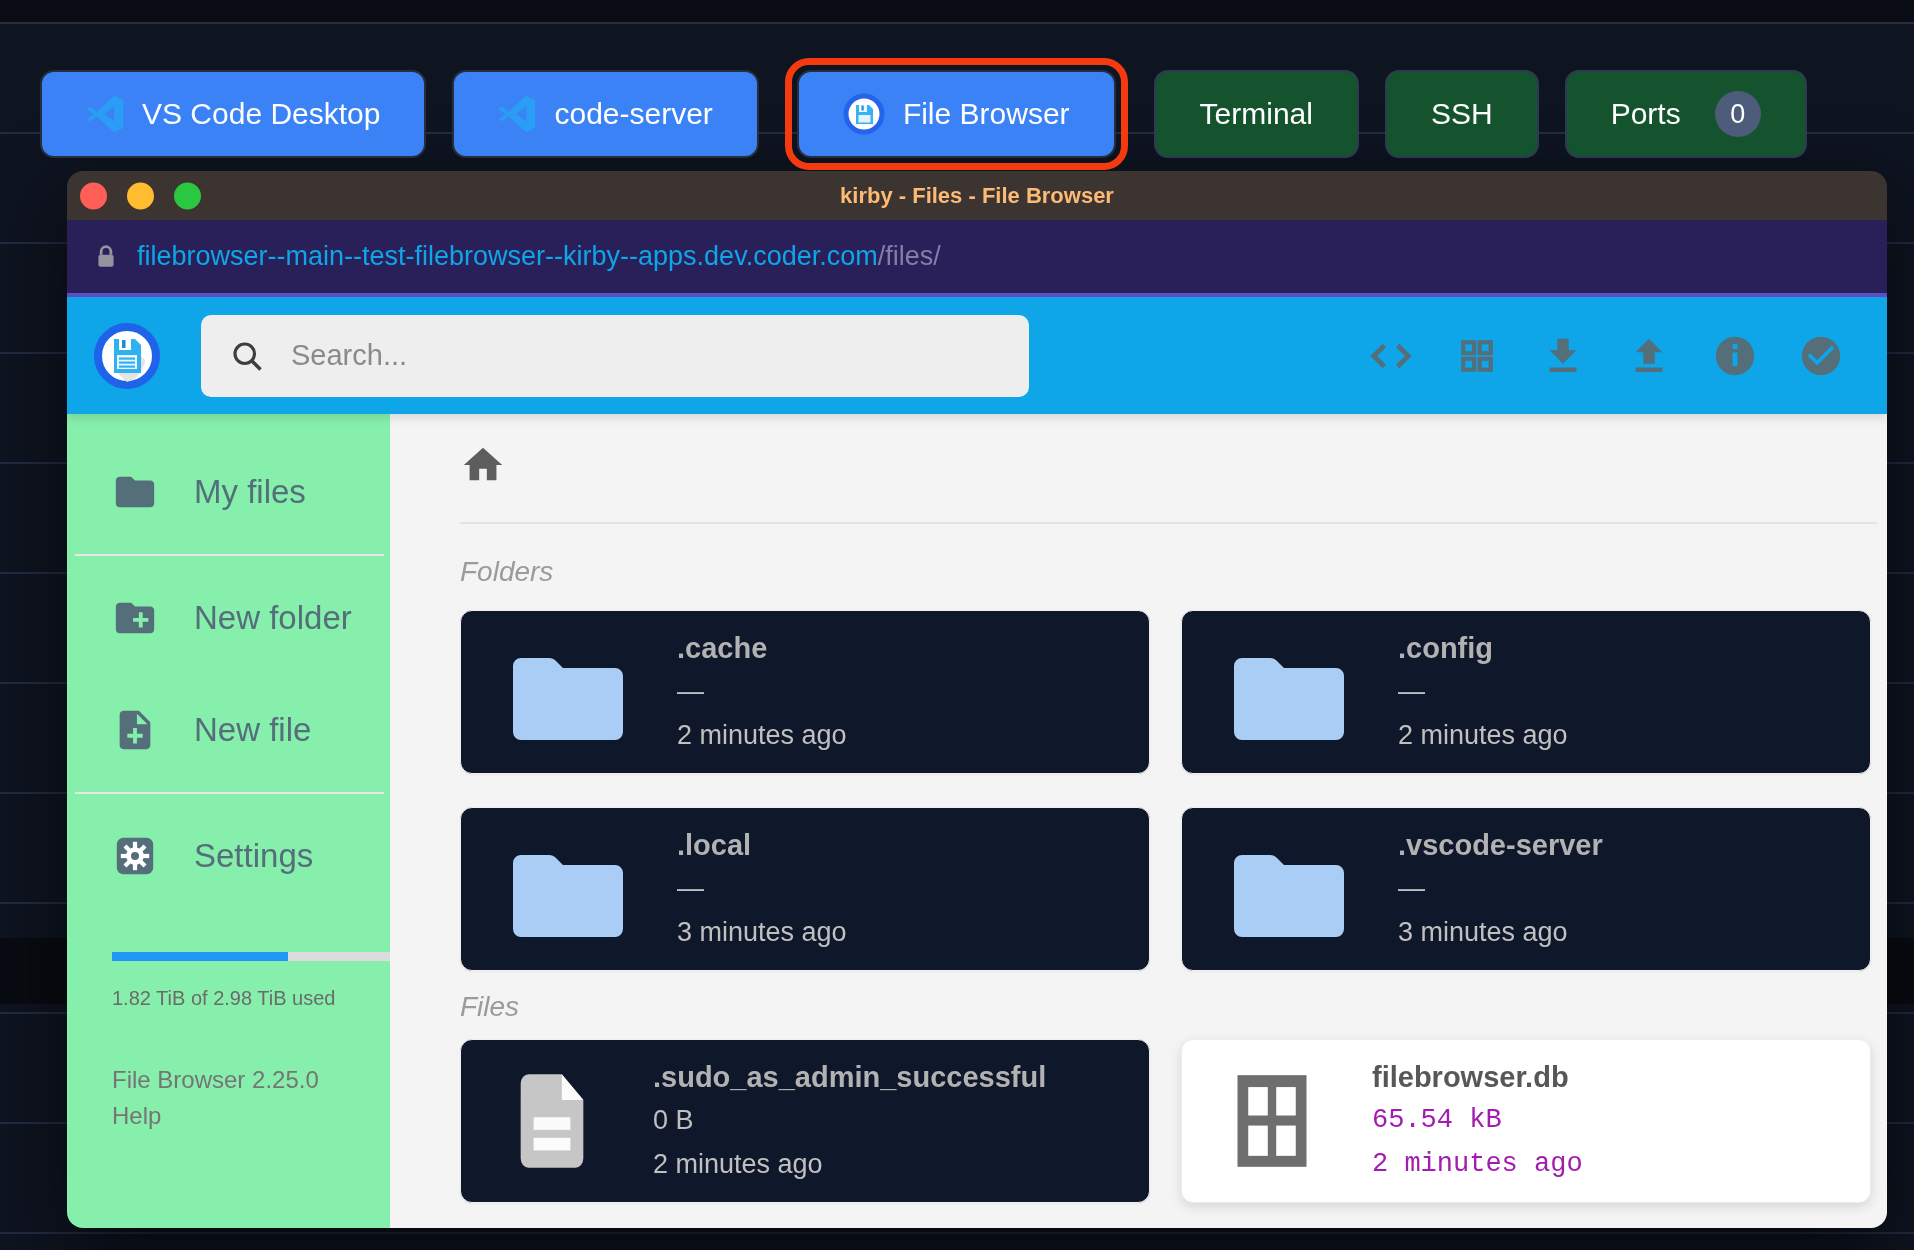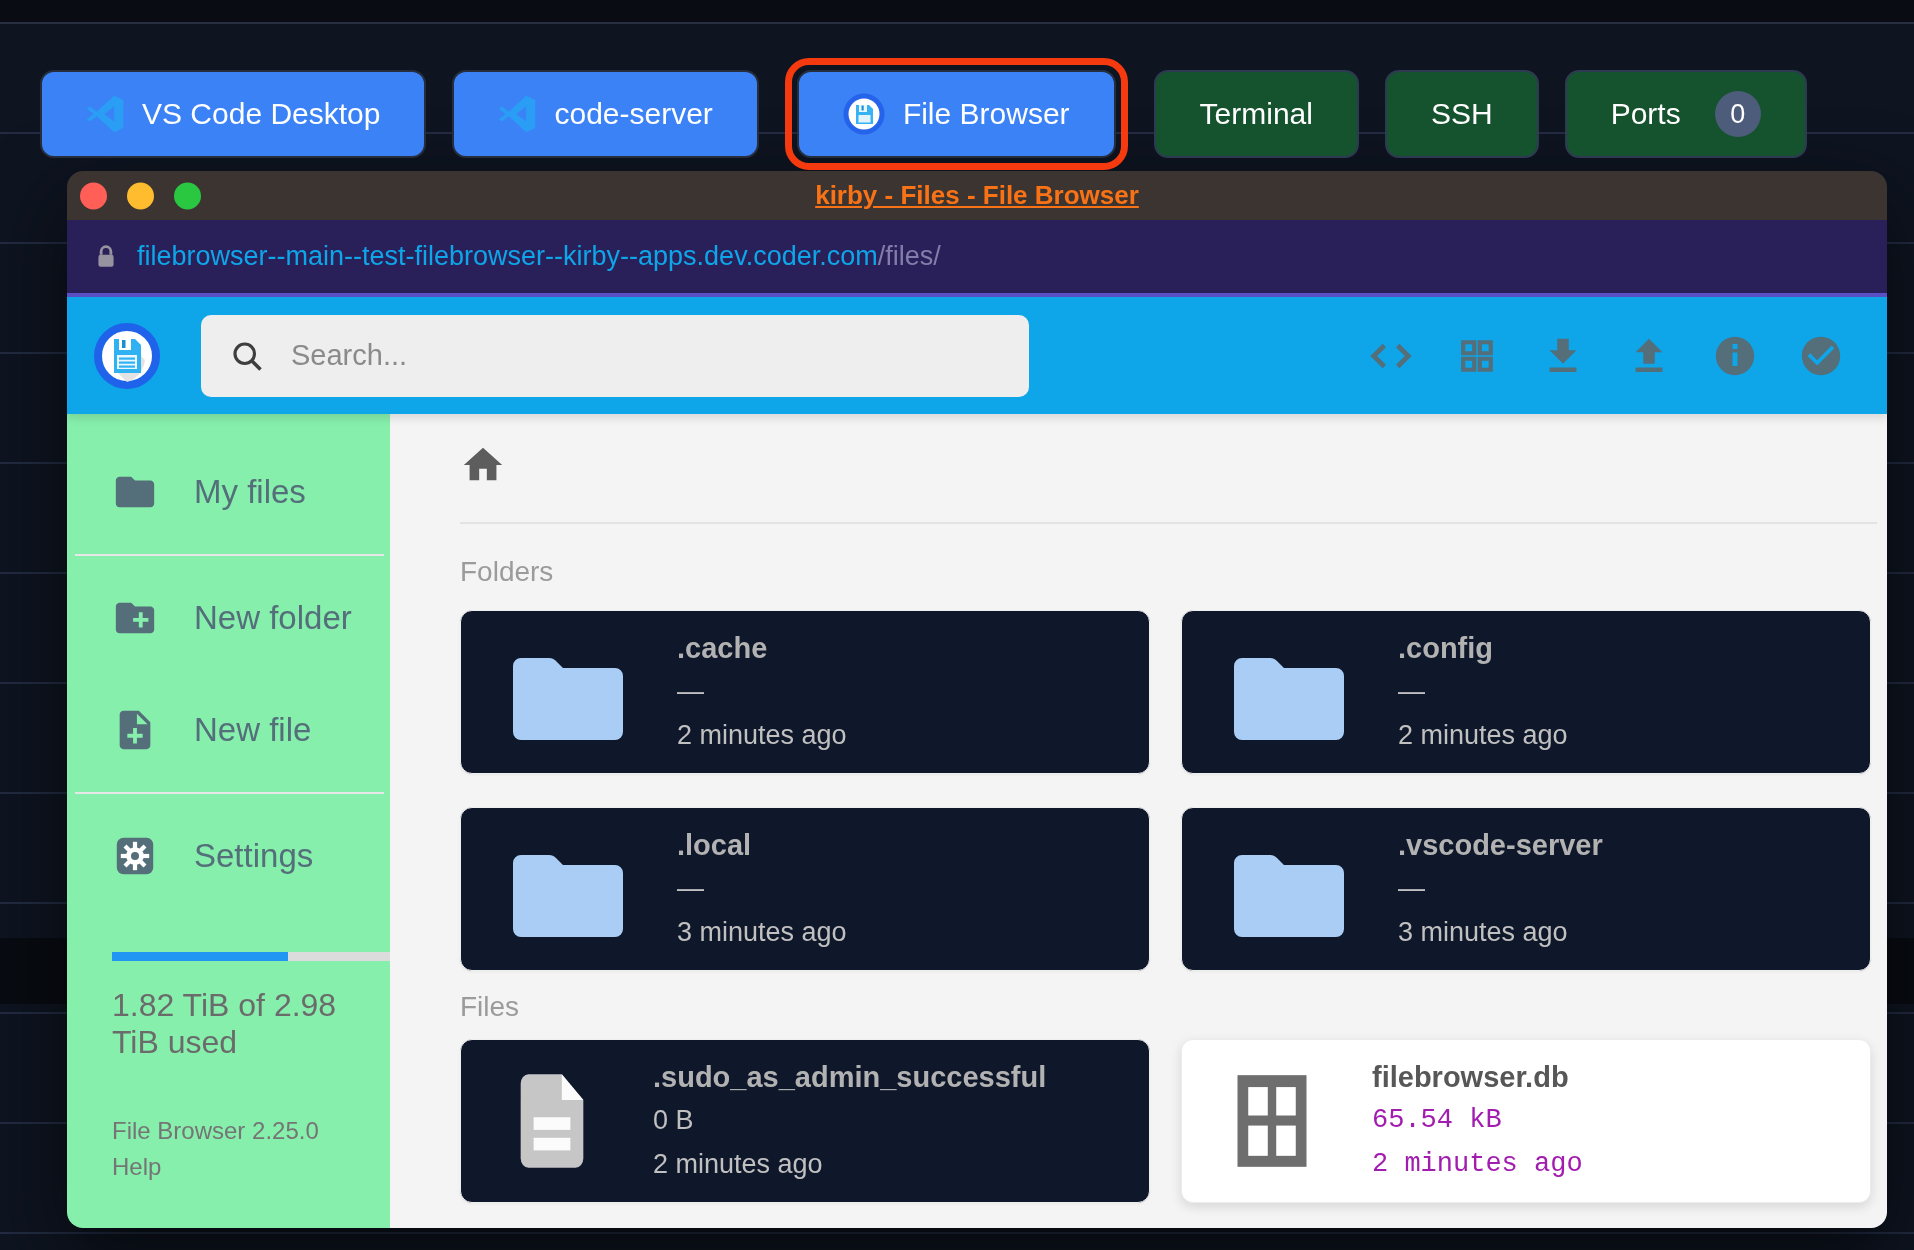--- a/index.html
+++ b/index.html
@@ -22,21 +22,21 @@
   .ring{border:7px solid #f43a0e;border-radius:24px;padding:5px;display:flex;}
   .badge{width:46px;height:46px;border-radius:50%;background:#4d5c7b;color:#fff;
     display:grid;place-items:center;font-size:27px;margin-left:16px;}
   
   .window{position:absolute;left:67px;top:171px;width:1820px;height:1057px;border-radius:16px;
     overflow:hidden;box-shadow:0 30px 80px rgba(0,0,0,.6);display:flex;flex-direction:column;z-index:2;}
   .titlebar{height:49px;background:#3b3430;position:relative;flex:none;}
   .lights{position:absolute;left:13px;top:50%;transform:translateY(-50%);display:flex;gap:20px;}
   .light{width:27px;height:27px;border-radius:50%;}
   .light.red{background:#ff5f57;} .light.yellow{background:#febc2e;} .light.green{background:#2ac840;}
-  .title{line-height:49px;text-align:center;color:#f97316;font-size:26px;font-weight:700;text-decoration:underline;}
+  .title{line-height:49px;text-align:center;color:#fdba74;font-size:22px;font-weight:700;}
   .urlbar{height:73px;background:#2a2059;border-bottom:4px solid #5b50c6;flex:none;
     display:flex;align-items:center;gap:18px;padding-left:26px;font-size:27px;}
   .url-host{color:#0ea5e9;} .url-path{color:#837daa;}
   
   .toolbar{height:117px;background:#0ea5e9;flex:none;display:flex;align-items:center;
     position:relative;z-index:2;box-shadow:0 4px 9px rgba(0,0,0,.12);}
   .logo{margin-left:26px;width:68px;height:68px;flex:none;cursor:pointer;}
   .search{margin-left:40px;width:800px;height:82px;background:#eee;border-radius:10px;
     display:flex;align-items:center;gap:24px;padding-left:28px;}
   .search input{border:0;background:transparent;outline:none;font-size:29px;color:#555;
@@ -45,27 +45,27 @@
   .tool-icons{margin-left:auto;margin-right:42px;display:flex;gap:38px;align-items:center;}
   .icon-btn{width:48px;height:48px;display:grid;place-items:center;cursor:pointer;}
   
   .app-body{flex:1;display:flex;min-height:0;}
   .sidebar{width:323px;background:#86efac;flex:none;padding-top:22px;font-size:33px;color:#546e7a;}
   .side-item{height:112px;display:flex;align-items:center;gap:36px;padding-left:45px;cursor:pointer;}
   .side-div{border-top:2px solid #e7e7e7;margin:6px 6px 6px 8px;}
   .storage{padding-left:45px;margin-top:40px;}
   .bar{width:288px;height:9px;background:#dcdcdc;}
   .bar-fill{height:100%;background:#2196f3;}
-  .usage-text{margin-top:26px;font-size:32px;color:#6b6b6b;}
+  .usage-text{margin-top:26px;font-size:20px;color:#6b6b6b;}
   .version-block{padding-left:45px;margin-top:52px;font-size:24px;color:#757575;line-height:36px;}
   .help{cursor:pointer;}
   .content{flex:1;background:#f4f4f4;padding:28px 0 0 70px;overflow:hidden;}
   .crumb{width:46px;height:46px;cursor:pointer;}
   .content-div{border-top:2px solid #e3e3e3;margin:30px 10px 0 0;}
-  .section-label{margin-top:32px;font-size:28px;color:#9b9b9b;}
+  .section-label{margin-top:32px;font-size:28px;color:#9b9b9b;font-style:italic;}
   .grid{margin-top:22px;display:grid;grid-template-columns:690px 690px;column-gap:31px;row-gap:33px;}
   .grid.files{margin-top:16px;}
   .section-label.files{margin-top:20px;}
   .card{height:162px;background:#0f172a;border:1px solid #efefef;border-radius:12px;
     box-shadow:0 1px 3px rgba(0,0,0,.05);display:flex;align-items:center;gap:54px;
     padding-left:44px;cursor:pointer;overflow:hidden;}
   .card.selected{background:#fff;border-color:#ececec;box-shadow:0 4px 12px rgba(0,0,0,.12);}
   .meta{display:flex;flex-direction:column;gap:8px;}
   .f-name{font-size:29px;font-weight:700;color:#b2b2b2;}
   .f-det{font-size:27px;color:#c0c0c0;line-height:36px;}

